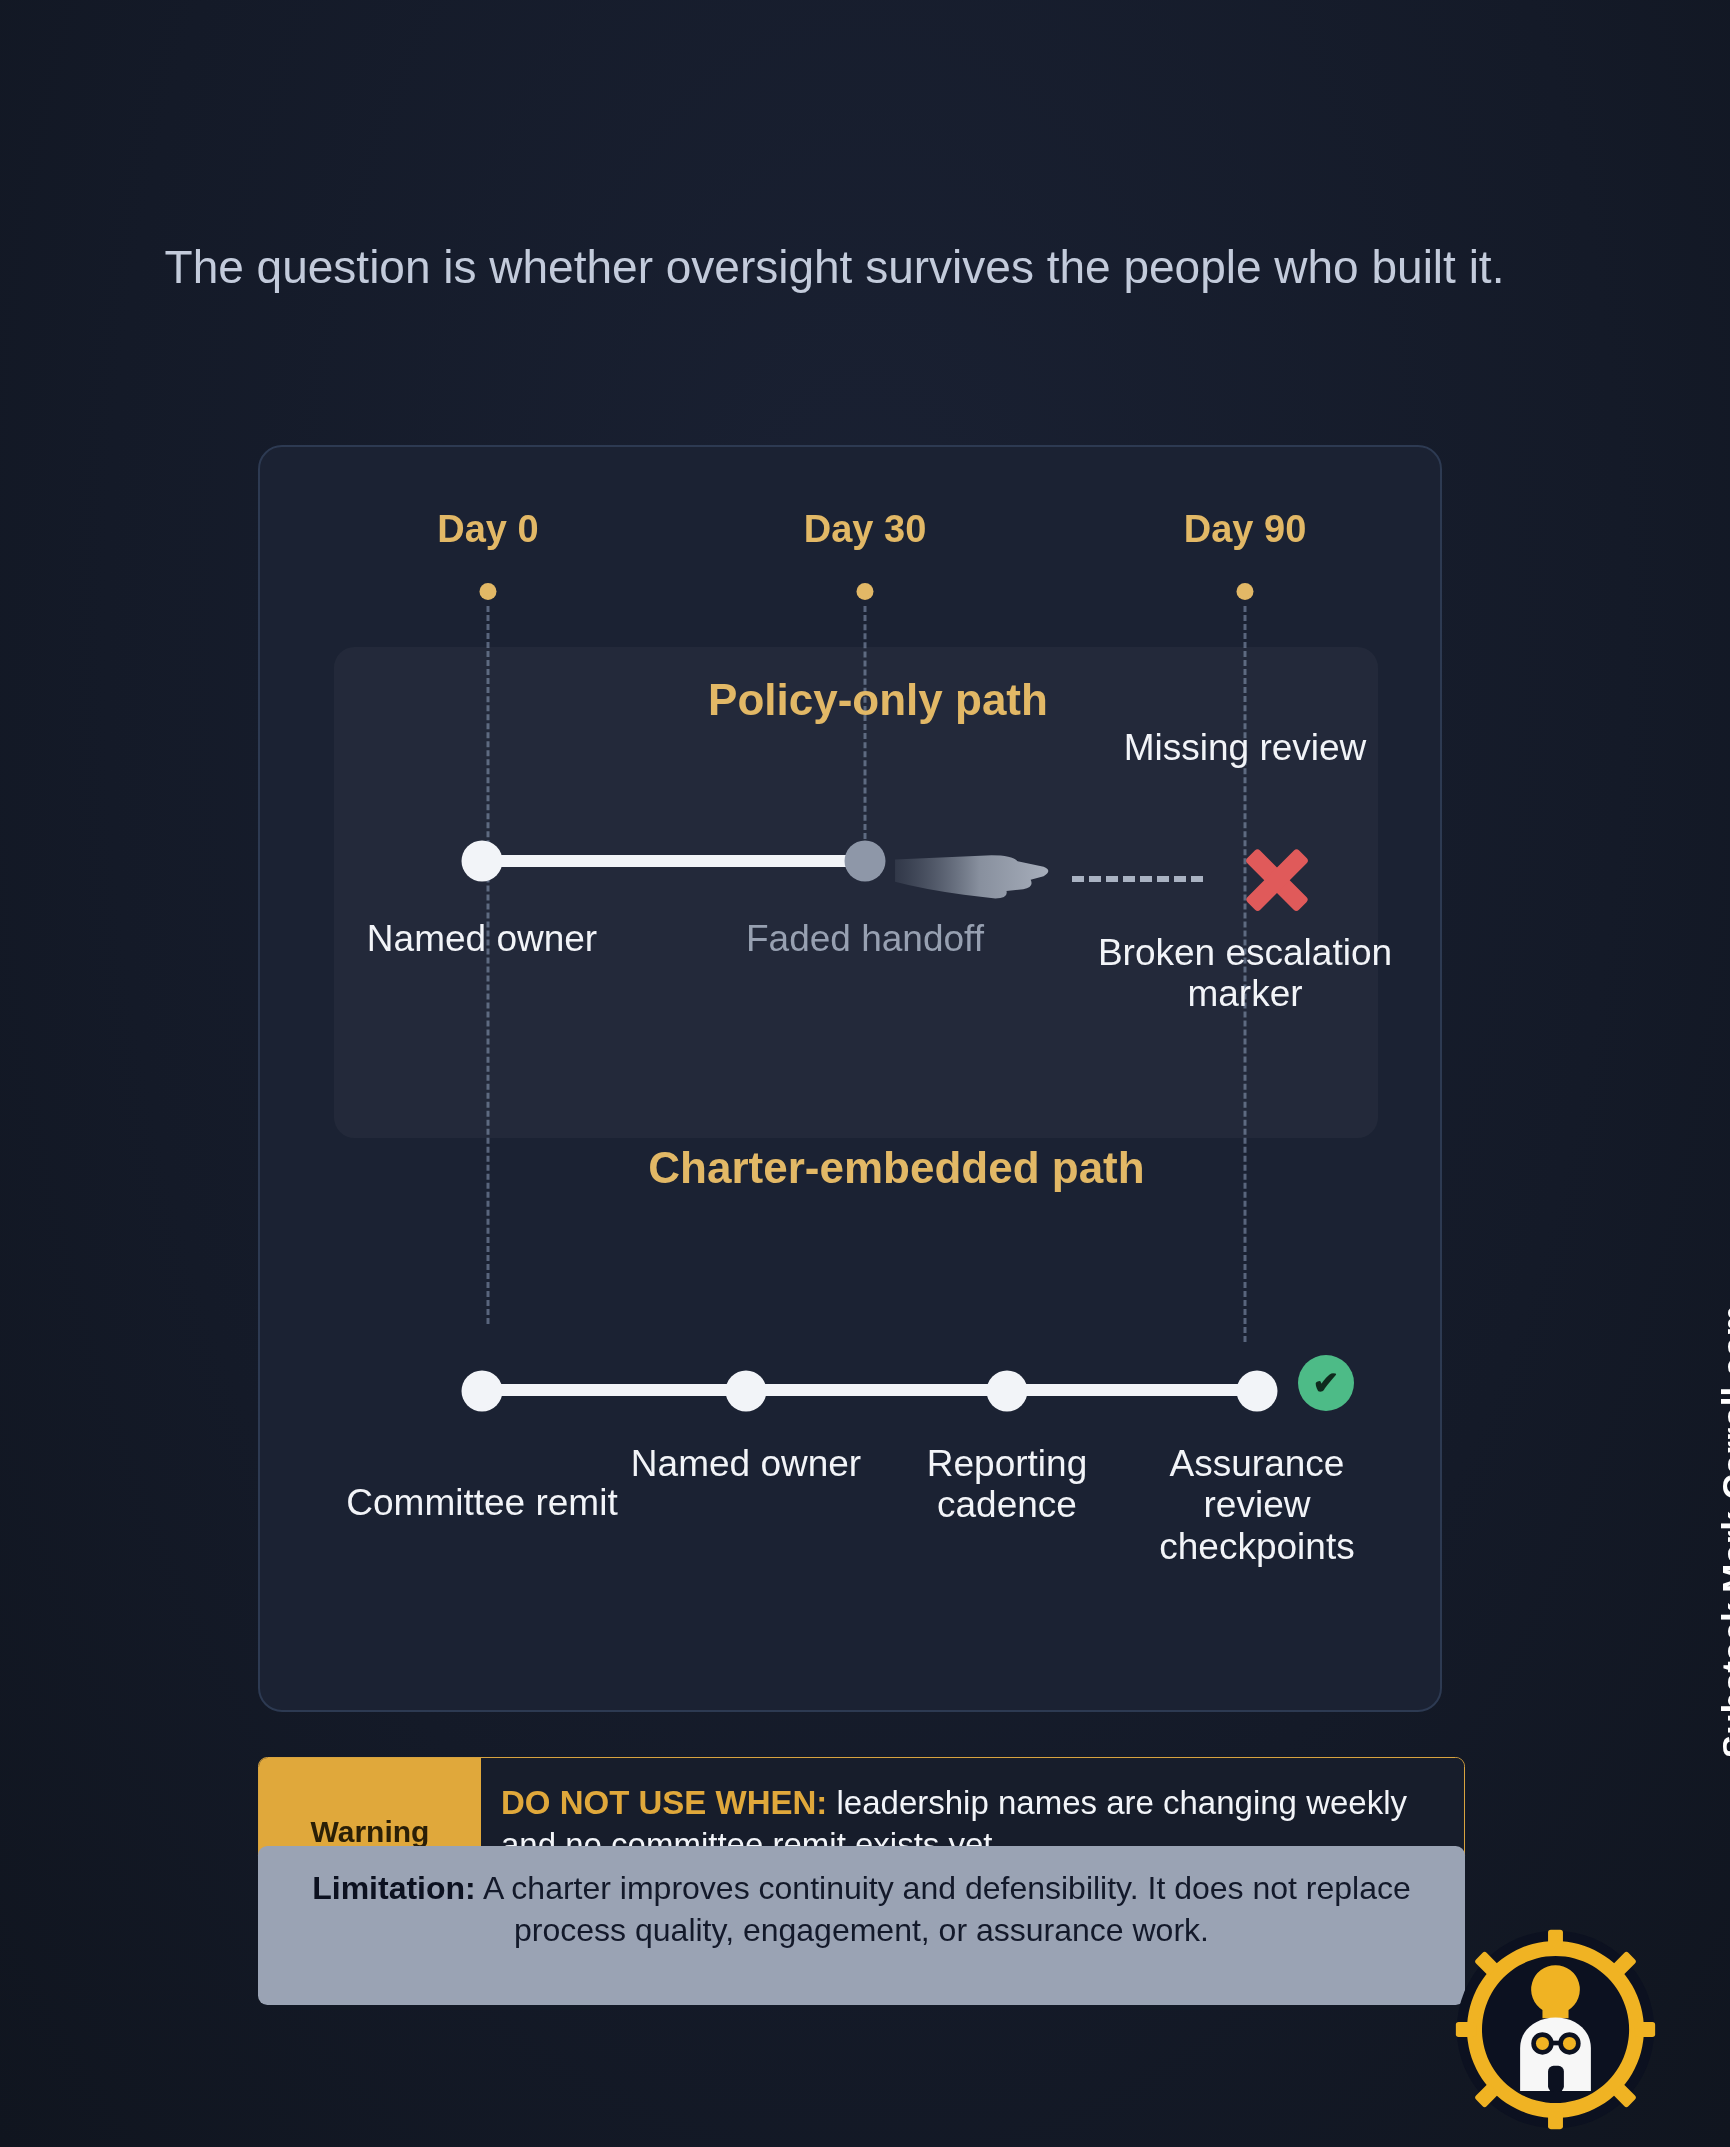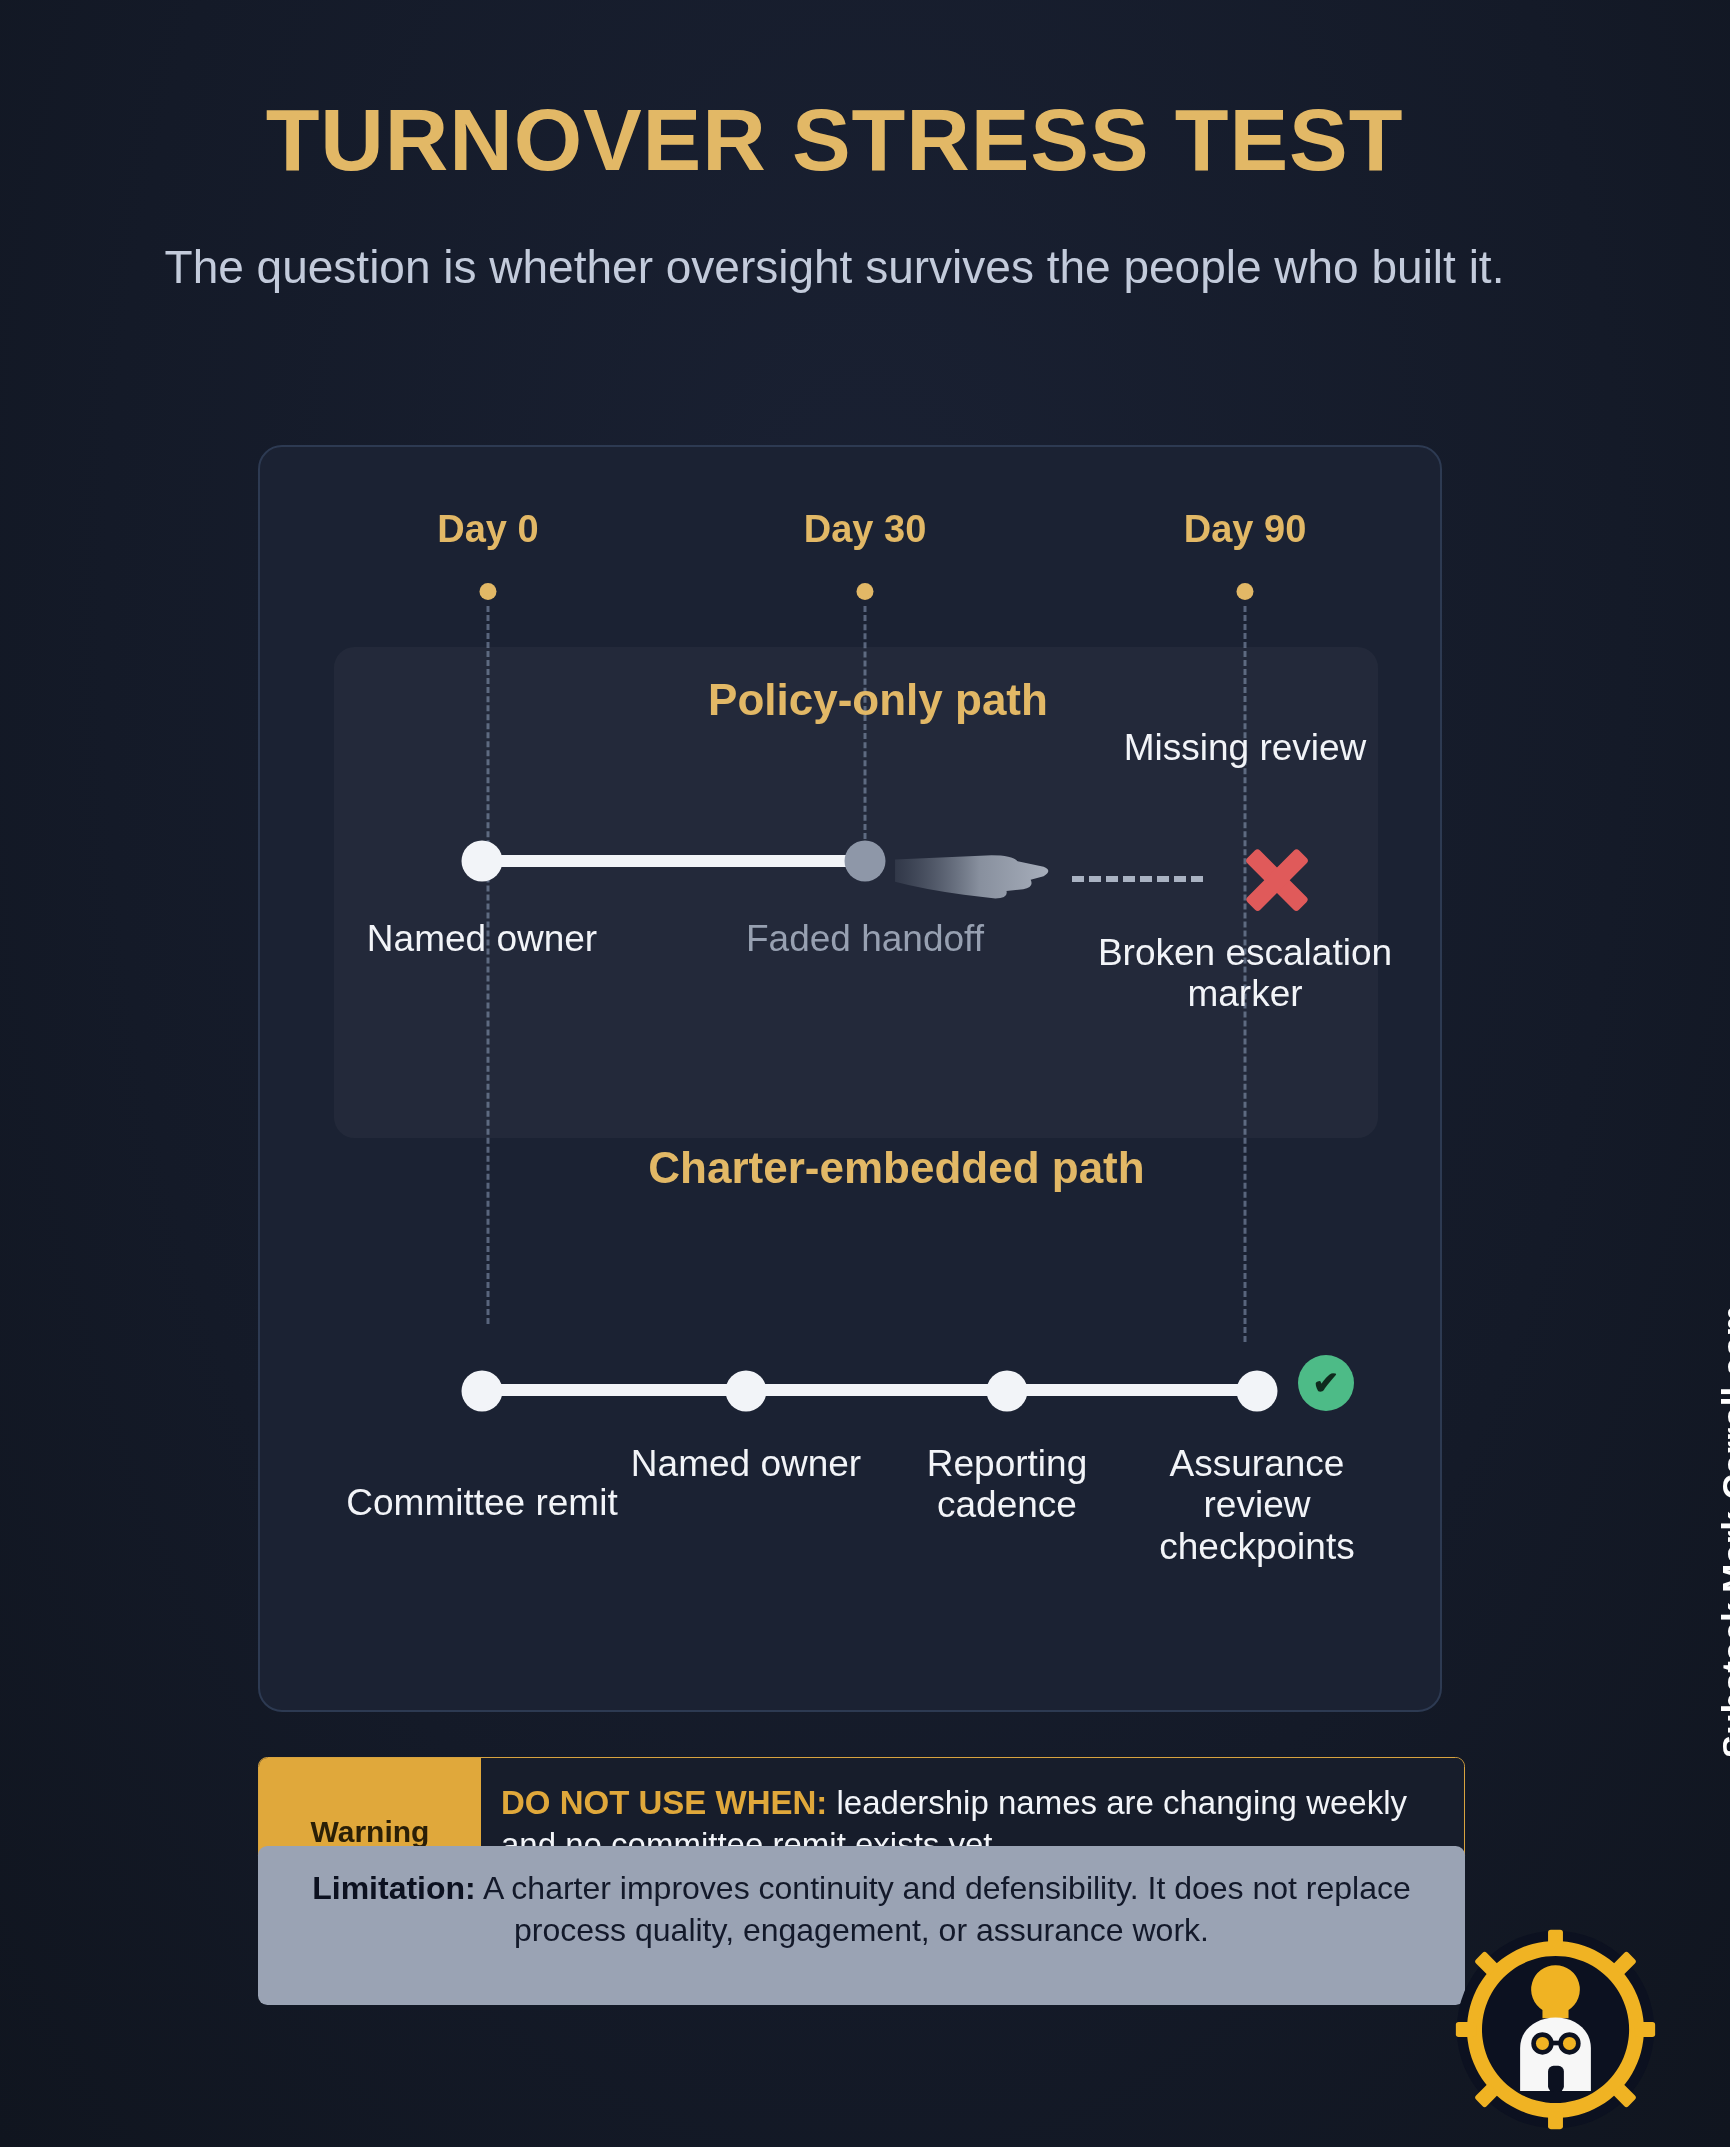--- a/index.html
+++ b/index.html
@@ -284,21 +284,20 @@
     bottom: 17px;
     width: 203px;
     height: 203px;
   }
 </style>
 </head>
 <body>
 
 <div class="page">
 
-  <div class="title">TURNOVER STRESS TEST</div>
   <div class="subtitle">The question is whether oversight survives the people who built it.</div>
 
   <div class="panel"></div>
 
   <div class="day-label" style="left:488px">Day 0</div>
   <div class="day-dot" style="left:488px"></div>
   <div class="day-line" style="left:488px; height:718px;"></div>
 
   <div class="day-label" style="left:865px">Day 30</div>
   <div class="day-dot" style="left:865px"></div>

